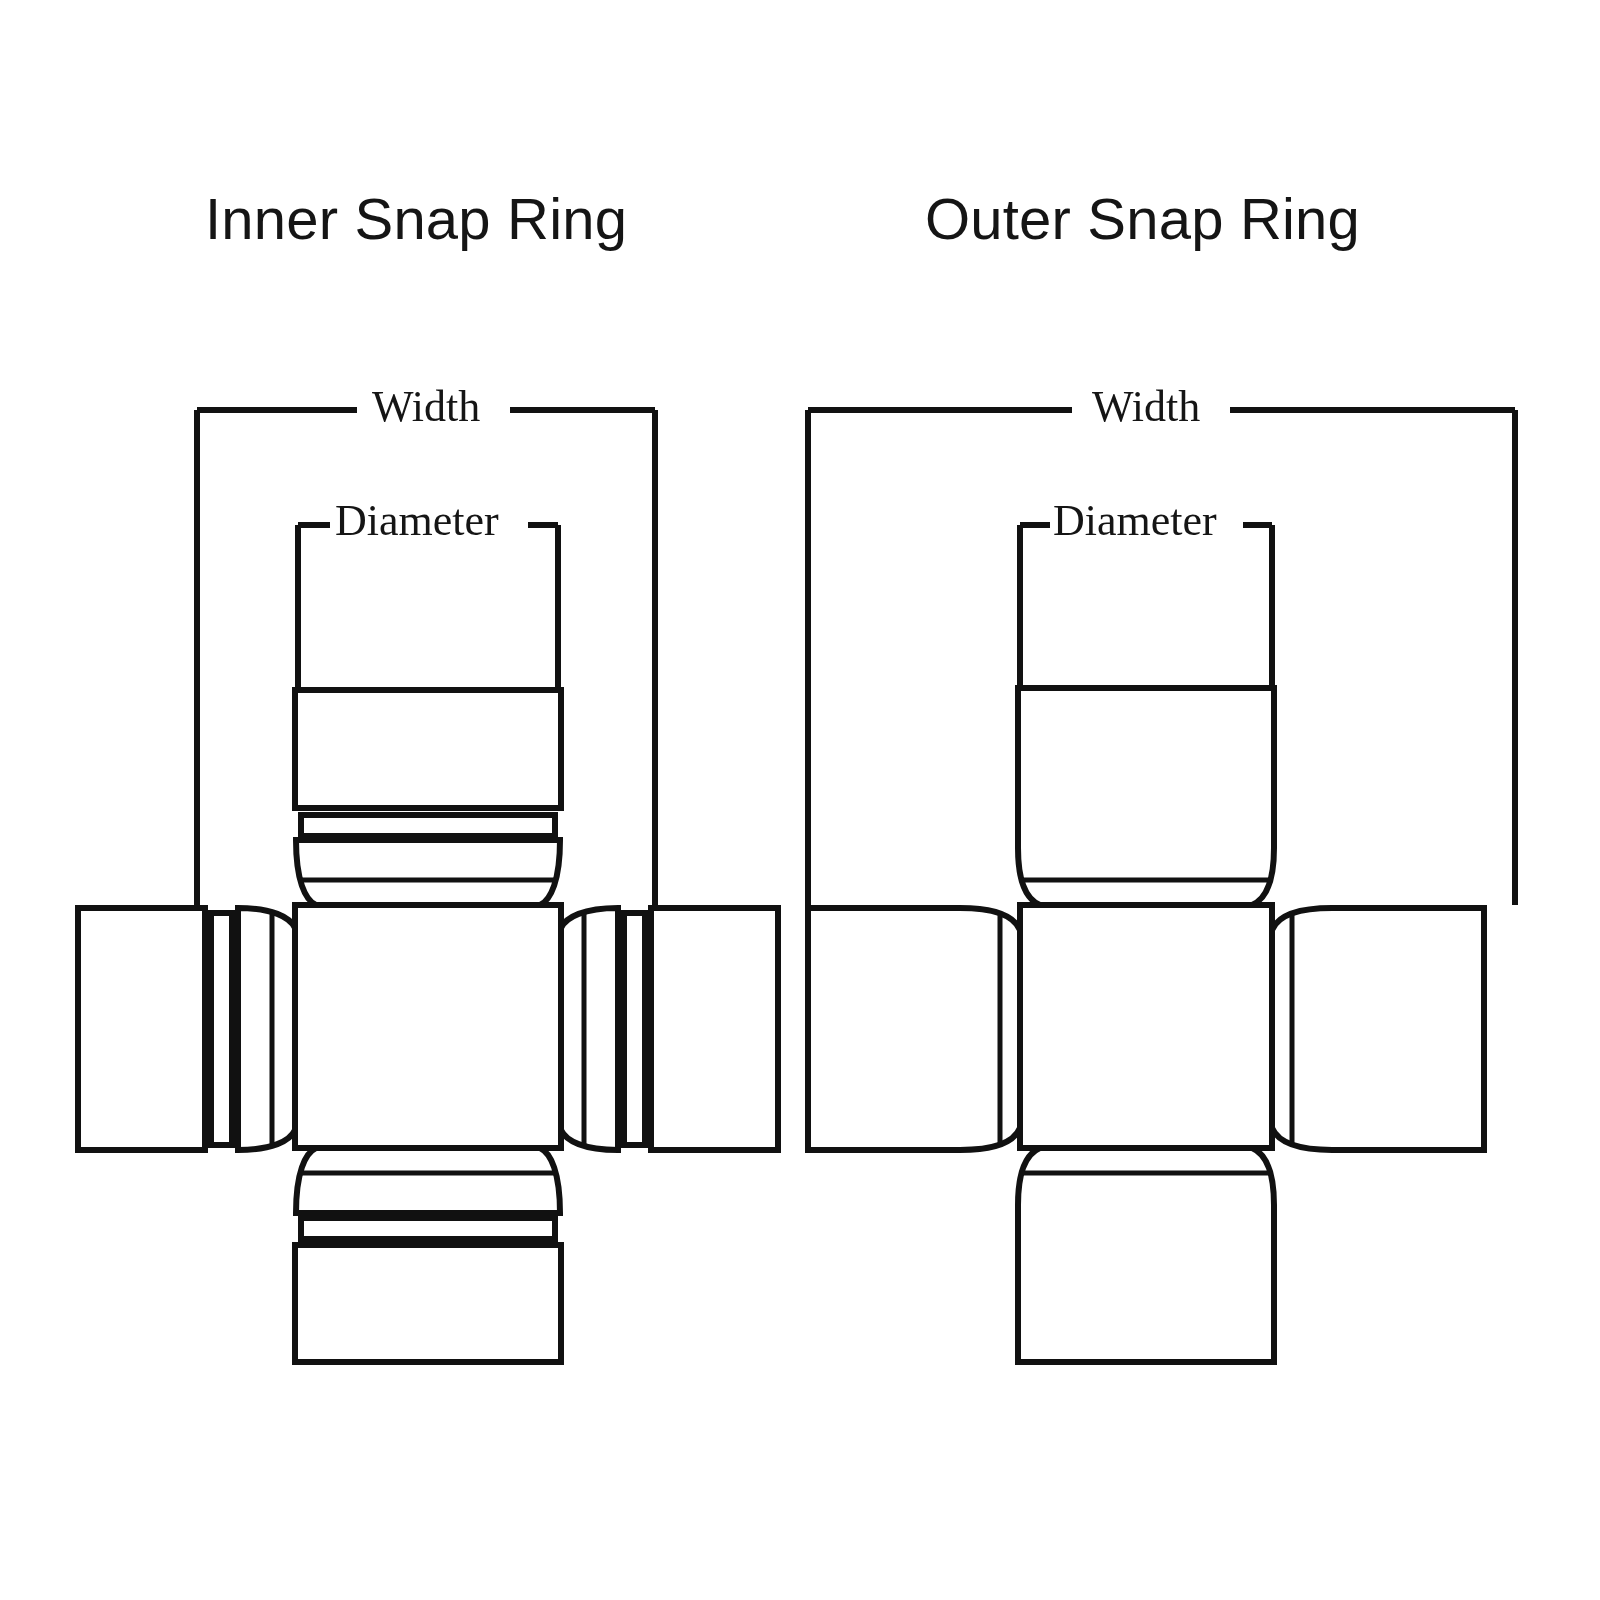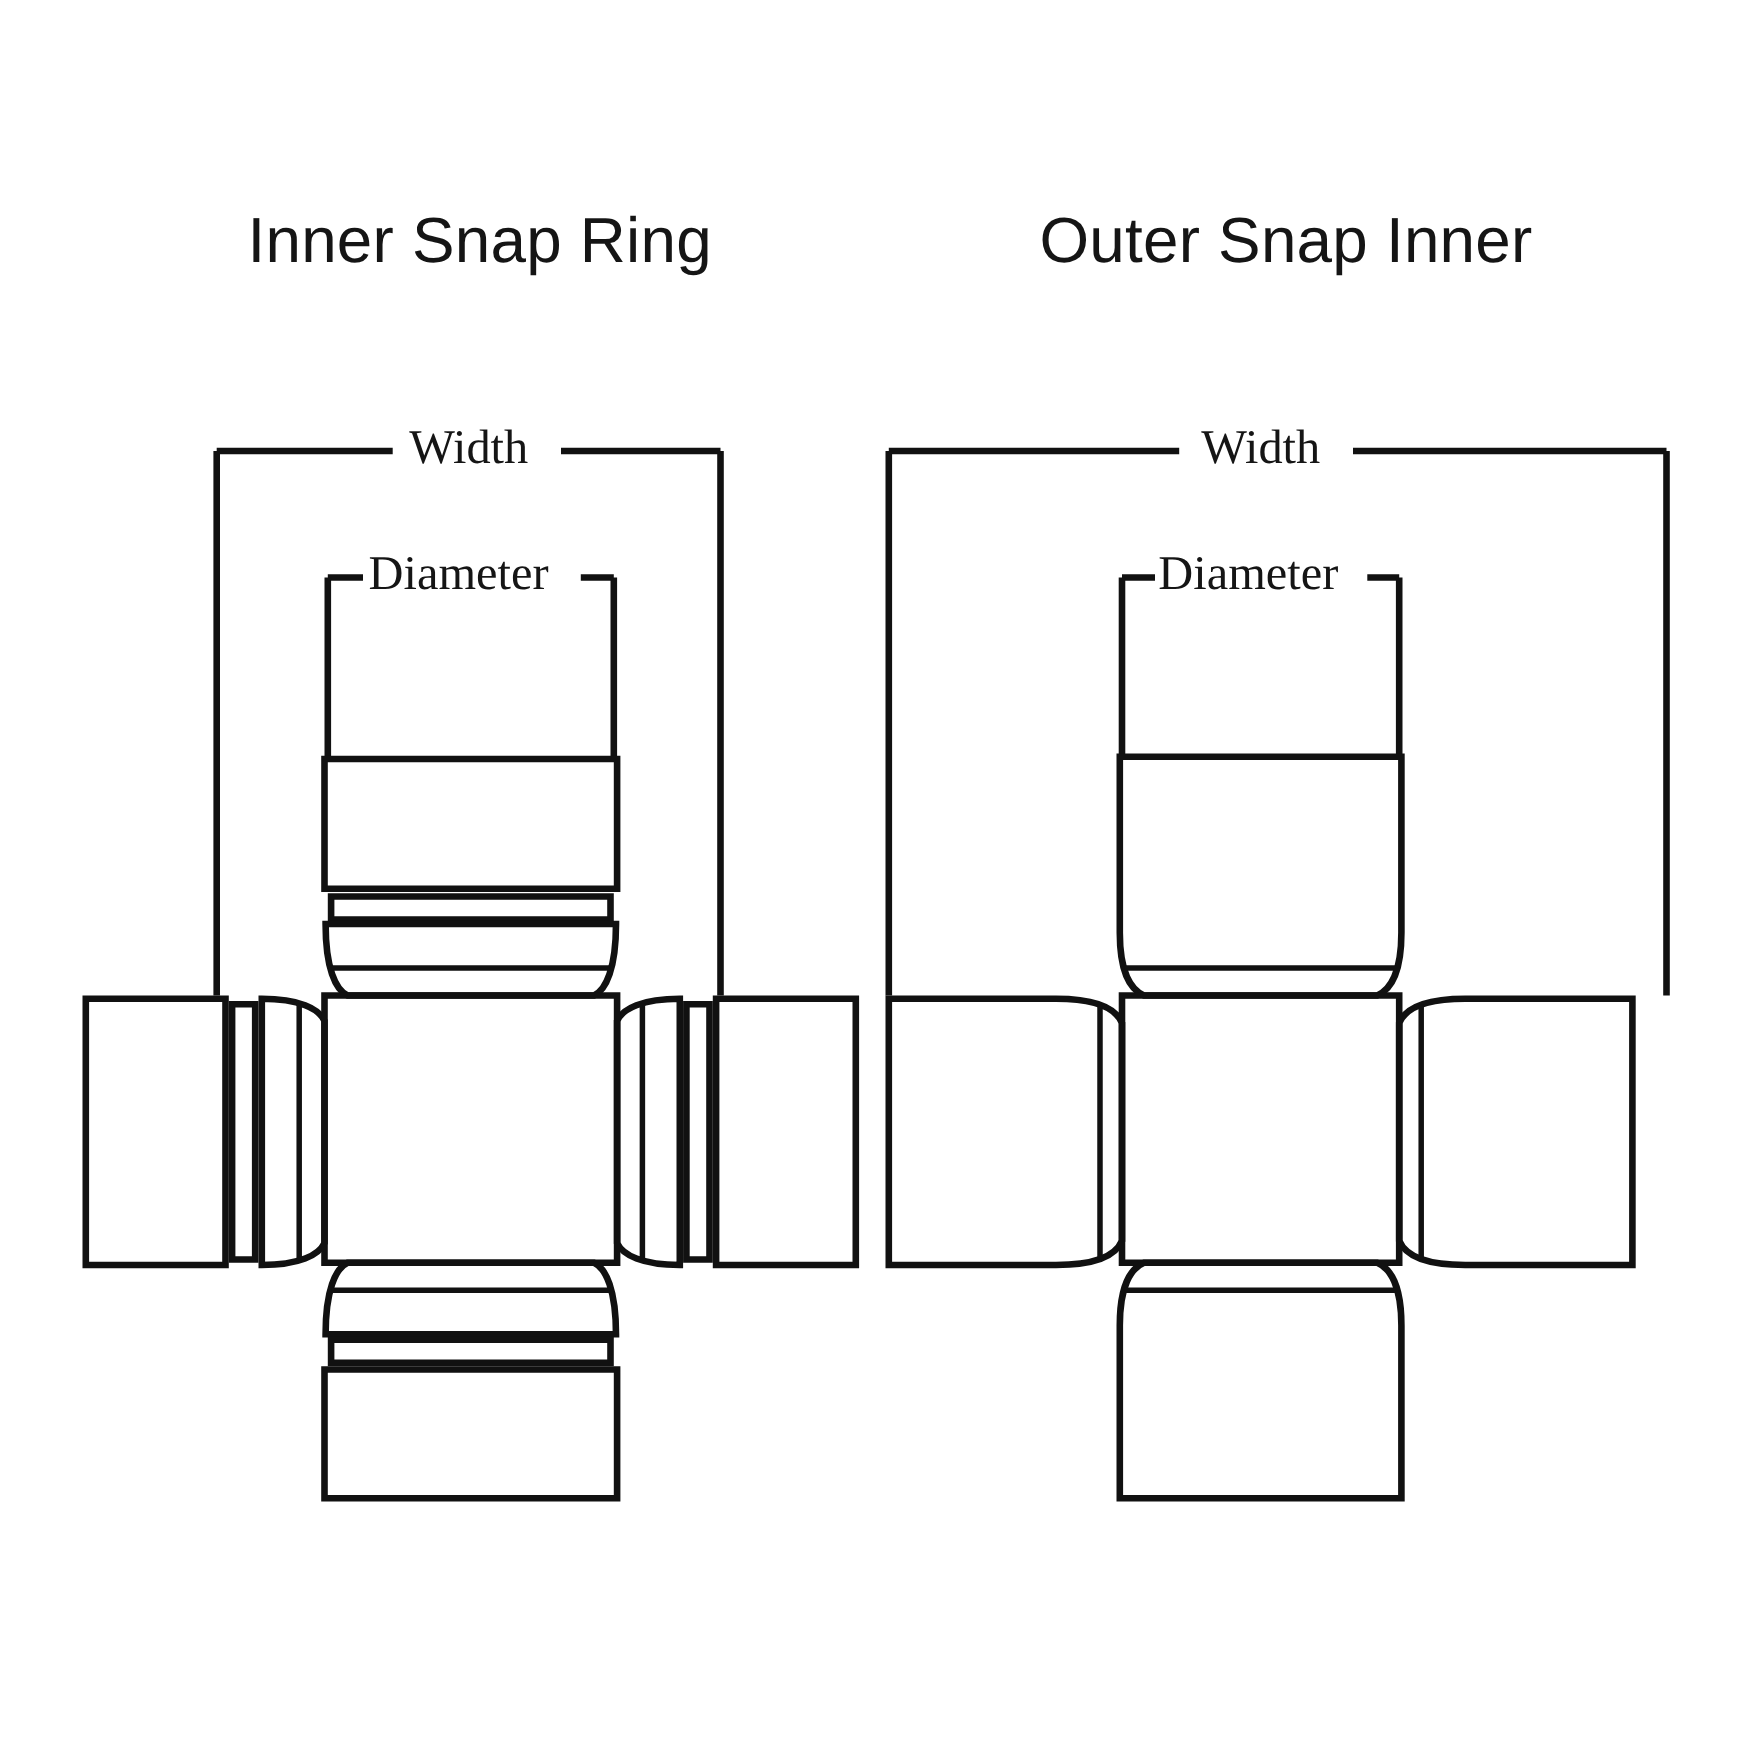--- a/index.html
+++ b/index.html
@@ -11,21 +11,20 @@
     position:relative;
   }
   .canvas{position:absolute;inset:0;width:1600px;height:1600px;}
   .title{
     position:absolute;
     font-size:58px;
     font-weight:400;
     letter-spacing:0.2px;
     color:#151515;
     white-space:nowrap;
-    margin-left:20px;
   }
   #title-left{left:205px;top:185px;}
   #title-right{left:925px;top:185px;}
   .dim-label{
     position:absolute;
     font-size:44px;
     font-weight:400;
     color:#151515;
     white-space:nowrap;
     background:#ffffff;
@@ -39,21 +38,21 @@
   svg{display:block;}
   .ln{fill:none;stroke:#111111;stroke-width:6;stroke-linejoin:miter;stroke-linecap:butt;}
   .ln-thin{fill:none;stroke:#111111;stroke-width:5;stroke-linejoin:round;stroke-linecap:butt;}
   .dimline{fill:none;stroke:#111111;stroke-width:6;stroke-linecap:butt;stroke-linejoin:miter;}
 </style>
 </head>
 <body>
 
 <div class="title" id="title-left">Inner Snap Ring</div>
 
-<div class="title" id="title-right">Outer Snap Inner</div>
+<div class="title" id="title-right">Outer Snap Ring</div>
 
 <div class="dim-label" id="width-label-left">Width</div>
 
 <div class="dim-label" id="diameter-label-left">Diameter</div>
 
 <div class="dim-label" id="width-label-right">Width</div>
 
 <div class="dim-label" id="diameter-label-right">Diameter</div>
 
 <svg class="canvas" viewBox="0 0 1600 1600" xmlns="http://www.w3.org/2000/svg">

